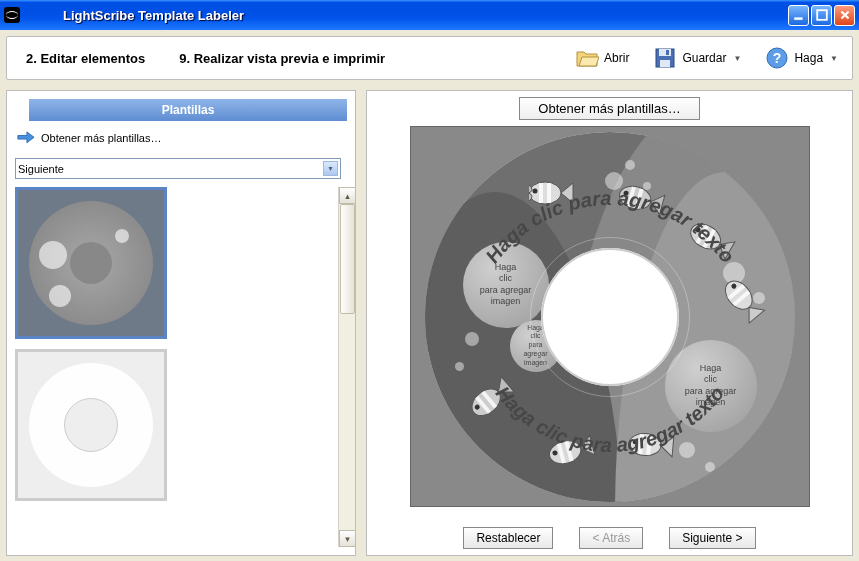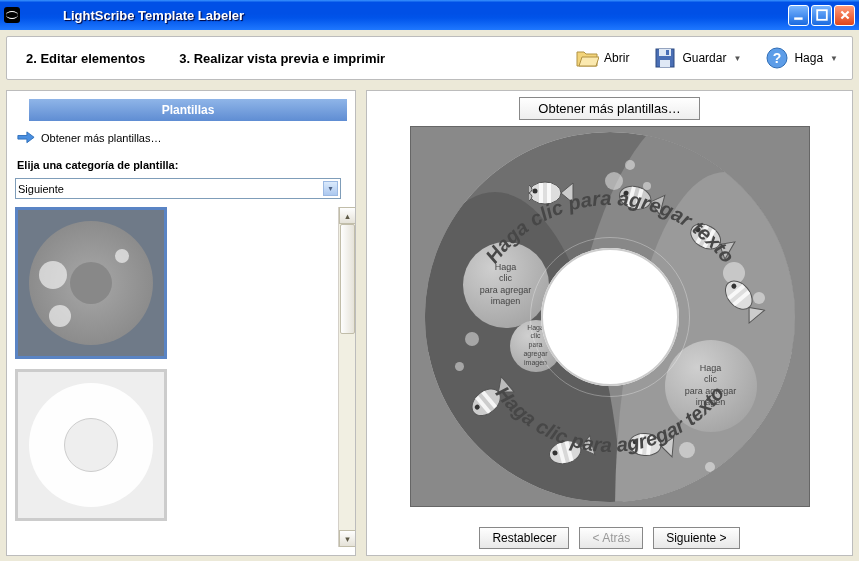--- a/index.html
+++ b/index.html
@@ -57,21 +57,21 @@
 .disc-hole { position:absolute; width:138px; height:138px; background:#fff; border-radius:50%; top:50%; left:50%; transform:translate(-50%,-50%); box-shadow: inset 0 0 0 2px #ccc; }
 .disc-ring { position:absolute; width:160px; height:160px; border:1px solid rgba(255,255,255,0.3); border-radius:50%; top:50%; left:50%; transform:translate(-50%,-50%); }
 .img-circle { position:absolute; border-radius:50%; background: radial-gradient(circle at 35% 30%, #cfcfcf, #9a9a9a); display:flex; align-items:center; justify-content:center; text-align:center; font-size:9px; color:#444; line-height:1.25; padding:6px; }
 .img-circle.c1 { width:86px; height:86px; left:38px; top:110px; }
 .img-circle.c2 { width:92px; height:92px; right:38px; bottom:70px; }
 .img-circle.small { width:52px; height:52px; left:85px; top:188px; font-size:7px; }
 .fish { position:absolute; width:50px; height:34px; }
 .fish svg{ width:100%; height:100%; }
 .bubble{ position:absolute; border-radius:50%; background:rgba(255,255,255,0.45); }
 
-.bottom-btns { display:flex; gap:10px; margin-top:20px; }
+.bottom-btns { display:flex; gap:26px; margin-top:20px; }
 .nav-btn { border:1px solid #888; background:linear-gradient(to bottom,#fefefe,#e8e8e8); padding:3px 12px; font-size:12px; cursor:pointer; }
 .nav-btn.disabled { color:#999; }
 </style>
 </head>
 <body>
 
 <div class="titlebar">
   <span class="app-icon"></span>
   <span class="title-text">LightScribe Template Labeler</span>
   <div class="win-btns">
@@ -89,21 +89,21 @@
         <svg viewBox="0 0 10 10">
           <path d="M2 2 L8 8 M8 2 L2 8" stroke="#fff" stroke-width="1.8"></path>
         </svg>
       </div>
   </div>
 </div>
 
 <div class="content-area">
   <div class="toolbar">
     <div class="step">2. Editar elementos</div>
-    <div class="step">3. Realizar vista previa e imprimir</div>
+    <div class="step">9. Realizar vista previa e imprimir</div>
     <div class="toolbar-spacer"></div>
     <div class="tool-btn">
       <span class="tool-icon">
         <svg viewBox="0 0 24 24">
             <path fill="#f3d47a" stroke="#b19243" d="M2 6h7l2 2h11v12H2z"></path>
             <path fill="#fbe9af" stroke="#b19243" d="M4 20l3-9h17l-3 9z"></path>
           </svg>
       </span>
       <span>Abrir</span>
     </div>
@@ -135,21 +135,20 @@
     <div class="left-panel">
       <div class="panel-header">Plantillas</div>
       <div class="get-more-link">
         <span class="arrow-icon">
           <svg viewBox="0 0 20 14">
               <path fill="#4a8fe0" stroke="#2a6cb8" d="M1 5h10V1l8 6-8 6V9H1z"></path>
             </svg>
         </span>
         <span>Obtener más plantillas…</span>
       </div>
-      <div class="category-label">Elija una categoría de plantilla:</div>
       <div class="category-select">
         <span>Siguiente</span>
         <span class="select-arrow">▾</span>
       </div>
 
       <div class="thumb-scroll">
         <div class="thumb-list">
           <div class="thumb selected">
             <div class="thumb-disc">
               <div class="thumb-bubble" style="width:28px;height:28px;left:10px;top:40px"></div>

